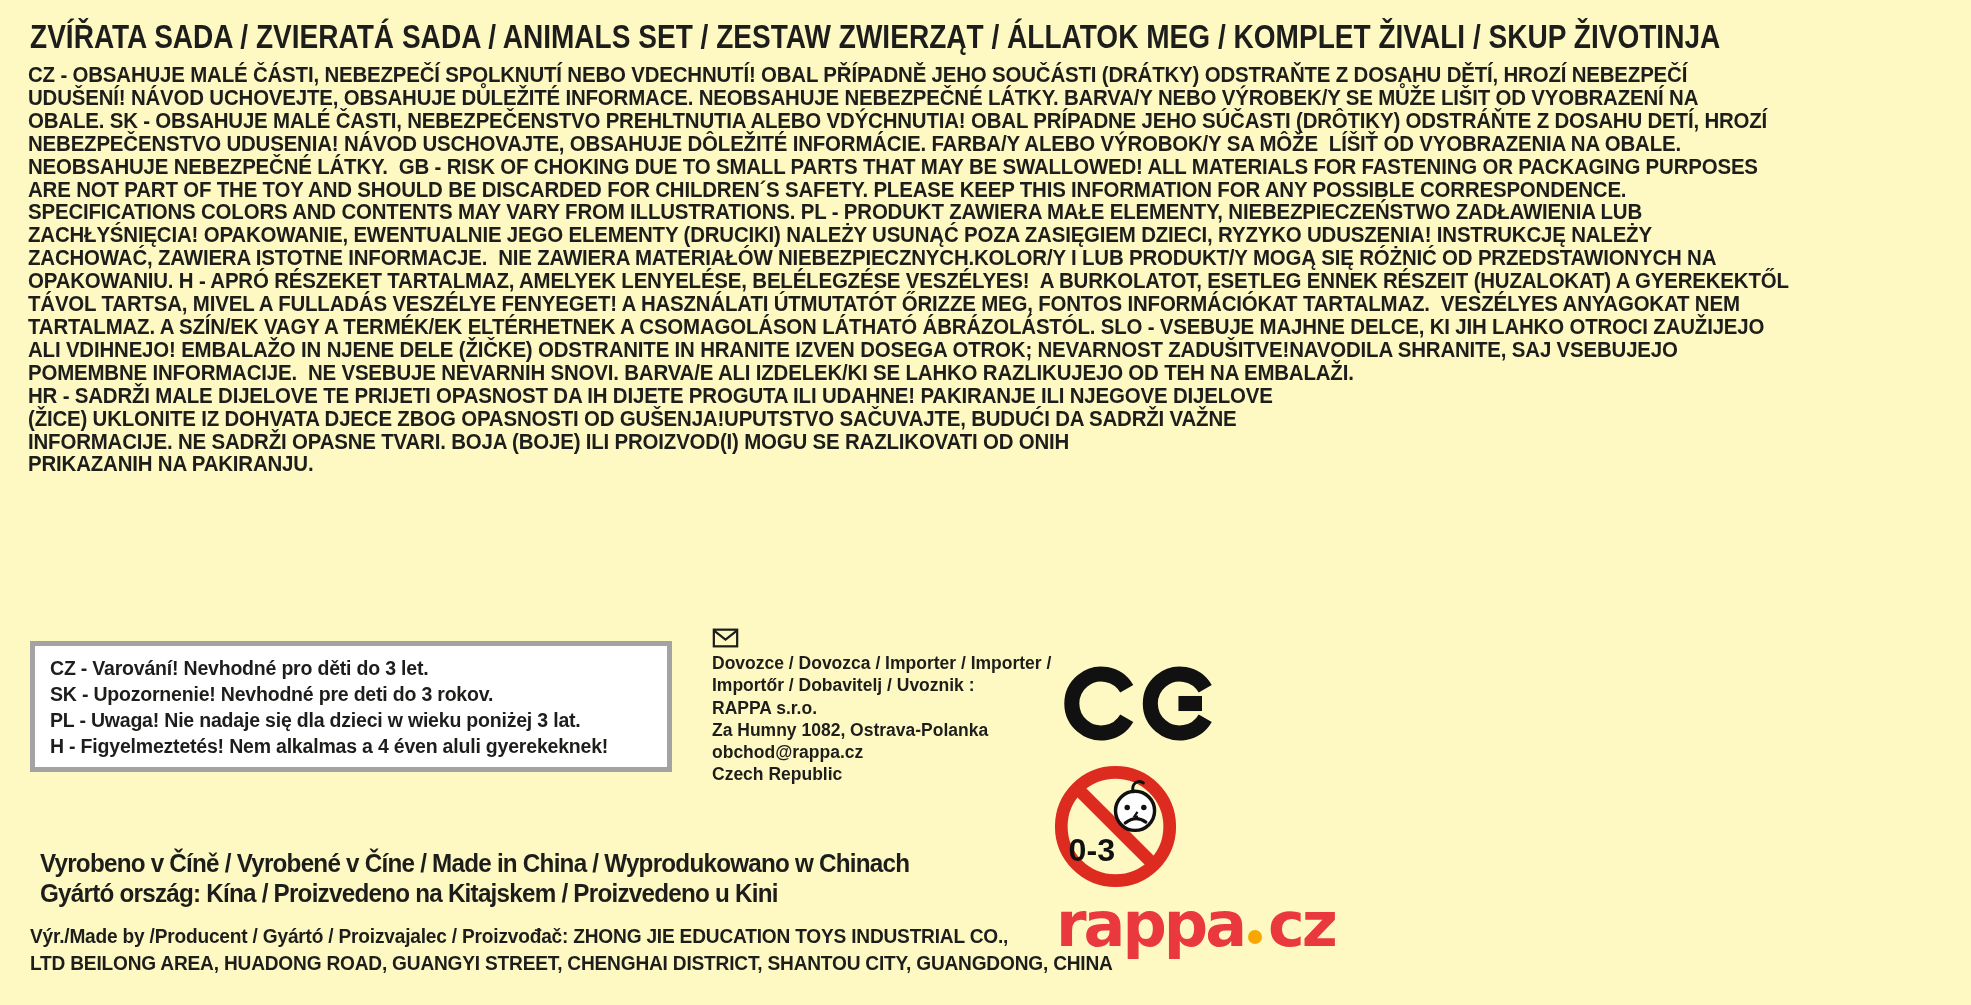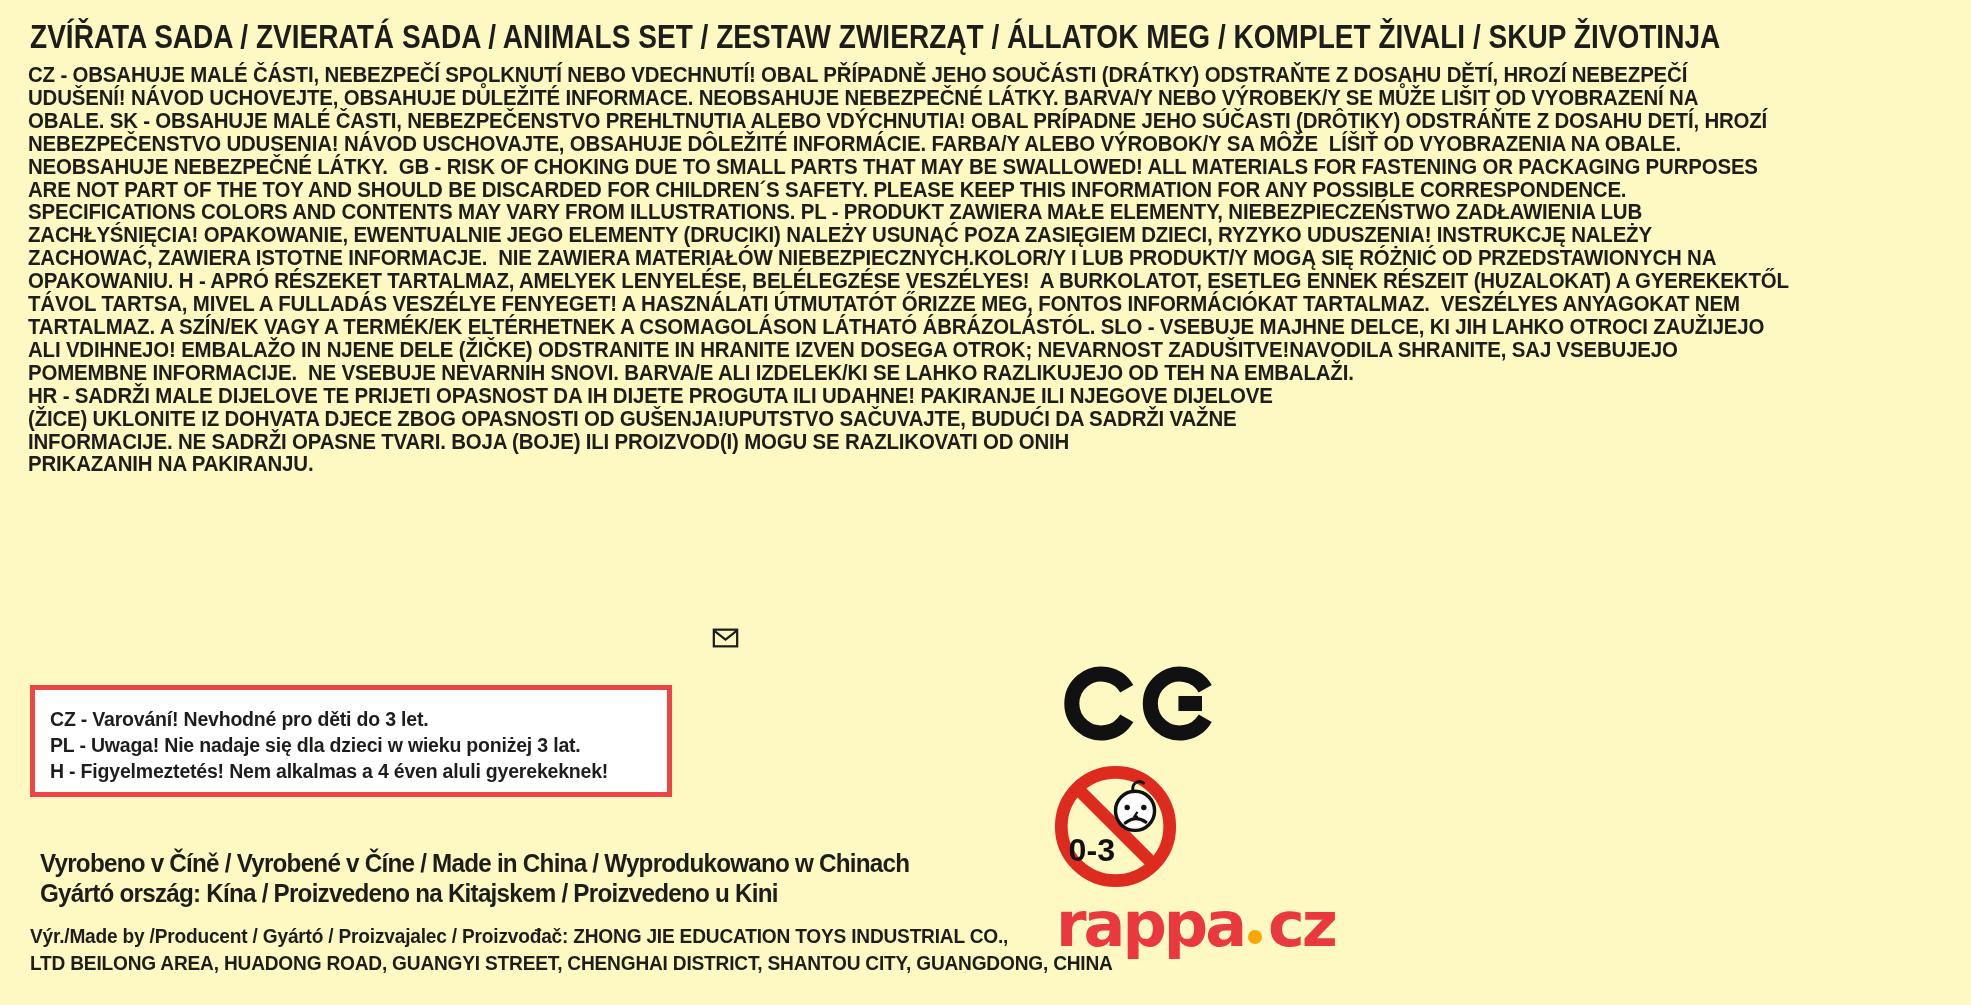--- a/index.html
+++ b/index.html
@@ -17,21 +17,21 @@
   .warn-par{
     position:absolute;left:28px;top:64px;
     transform:scaleX(0.93);transform-origin:left top;
   }
   .warn-par .line{
     font-size:22px;font-weight:bold;line-height:22.9px;white-space:pre;letter-spacing:-0.2px;
   }
   
   .age-box{
     position:absolute;left:30px;top:641px;width:602px;
-    border:5px solid #ef4444;padding:16px 15px 8px 15px;background:#fff;margin-top:44px;
+    border:5px solid #a3a3a3;padding:9px 15px 8px 15px;background:#fff;
   }
   .age-box .line{
     font-size:19.5px;font-weight:bold;line-height:26px;white-space:pre;letter-spacing:-0.2px;
   }
   
   .importer{position:absolute;left:712px;top:628px;}
   .importer .env{display:block;margin-bottom:4px;}
   .importer .line{
     font-size:17.5px;font-weight:bold;line-height:22.3px;white-space:pre;letter-spacing:0px;
   }
@@ -89,30 +89,39 @@
       <div class="line">POMEMBNE INFORMACIJE.  NE VSEBUJE NEVARNIH SNOVI. BARVA/E ALI IZDELEK/KI SE LAHKO RAZLIKUJEJO OD TEH NA EMBALAŽI.</div>
       <div class="line">HR - SADRŽI MALE DIJELOVE TE PRIJETI OPASNOST DA IH DIJETE PROGUTA ILI UDAHNE! PAKIRANJE ILI NJEGOVE DIJELOVE</div>
       <div class="line">(ŽICE) UKLONITE IZ DOHVATA DJECE ZBOG OPASNOSTI OD GUŠENJA!UPUTSTVO SAČUVAJTE, BUDUĆI DA SADRŽI VAŽNE</div>
       <div class="line">INFORMACIJE. NE SADRŽI OPASNE TVARI. BOJA (BOJE) ILI PROIZVOD(I) MOGU SE RAZLIKOVATI OD ONIH</div>
       <div class="line">PRIKAZANIH NA PAKIRANJU.</div>
     </div>
 
   <div class="age-box">
     <div>
         <div class="line">CZ - Varování! Nevhodné pro děti do 3 let.</div>
+        <div class="line">SK - Upozornenie! Nevhodné pre deti do 3 rokov.</div>
         <div class="line">PL - Uwaga! Nie nadaje się dla dzieci w wieku poniżej 3 lat.</div>
         <div class="line">H - Figyelmeztetés! Nem alkalmas a 4 éven aluli gyerekeknek!</div>
       </div>
   </div>
 
   <div class="importer">
     <svg class="env" width="27" height="20" viewBox="0 0 24 18">
       <rect x="1.5" y="1.5" width="21" height="15" fill="none" stroke="#1d1d1b" stroke-width="2"></rect>
       <path d="M 2 2.5 L 12 10.5 L 22 2.5" fill="none" stroke="#1d1d1b" stroke-width="2"></path>
     </svg>
+    <div>
+        <div class="line">Dovozce / Dovozca / Importer / Importer /</div>
+        <div class="line">Importőr / Dobavitelj / Uvoznik :</div>
+        <div class="line">RAPPA s.r.o.</div>
+        <div class="line">Za Humny 1082, Ostrava-Polanka</div>
+        <div class="line">obchod@rappa.cz</div>
+        <div class="line">Czech Republic</div>
+      </div>
   </div>
 
   <svg class="ce" width="157" height="119" viewBox="0 0 240 118">
     <path d="M 98.97 36.5 A 45 45 0 1 0 98.97 81.5" fill="none" stroke="#111111" stroke-width="23"></path>
     <path d="M 218.97 36.5 A 45 45 0 1 0 218.97 81.5" fill="none" stroke="#111111" stroke-width="23"></path>
     <rect x="178" y="47.5" width="36" height="23" fill="#111111"></rect>
   </svg>
 
   <svg class="age03" width="127" height="127" viewBox="0 0 130 130">
     <circle cx="65" cy="65" r="55.5" fill="none" stroke="#dd2b20" stroke-width="13"></circle>

